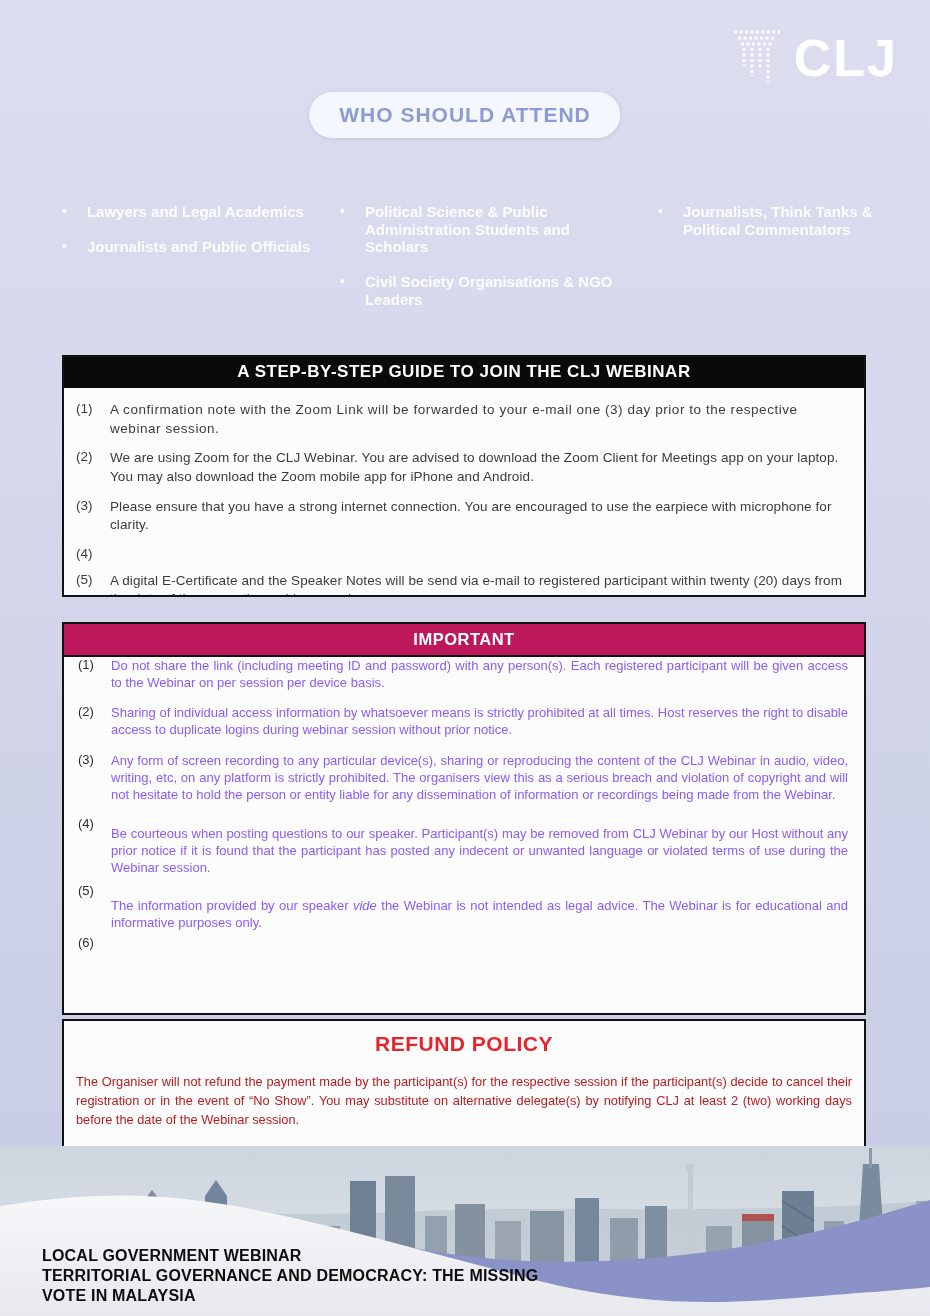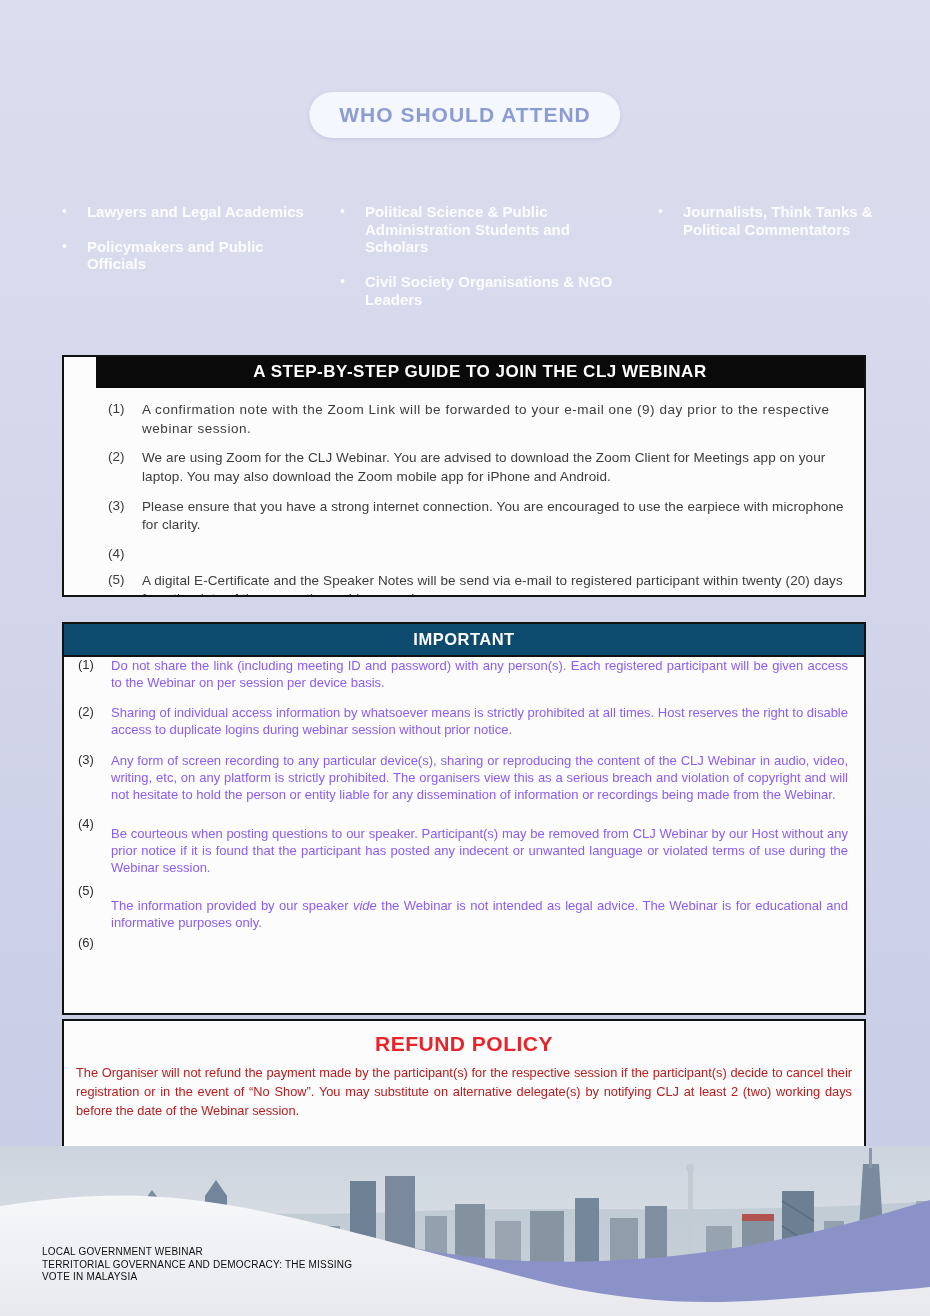--- a/index.html
+++ b/index.html
@@ -25,70 +25,86 @@
 
   
   .attend { position:absolute; top:203px; left:62px; width:830px; display:grid; grid-template-columns:250px 290px 260px; column-gap:28px; }
   .attend-item { display:flex; gap:20px; margin-bottom:17px; }
   .attend-bullet { color:rgba(255,255,255,.92); font-size:14px; line-height:1.25; }
   .attend-text { color:rgba(255,255,255,.92); font-size:15px; font-weight:600; line-height:1.18; }
 
   
   .boxed { position:absolute; left:62px; width:804px; border:2px solid #121212; background:#fcfcfd; overflow:hidden; }
 
-  .steps-box { top:355px; height:242px;padding-left:32px; }
+  .steps-box { top:355px; height:242px; }
   .steps-header { background:#0a0a0a; color:#ffffff; text-align:center; font-weight:bold; font-size:17px; letter-spacing:.5px; padding:5px 0 6px; }
   .steps-body { padding:13px 16px 10px 12px; }
   .step-item { display:flex; gap:8px; margin-bottom:11px; }
   .step-num { flex:0 0 26px; font-size:13.5px; color:#3c3c3c; }
   .step-text { font-size:13.5px; color:#3c3c3c; line-height:1.38; letter-spacing:.1px; }
   .step-item:first-child .step-text { letter-spacing:.55px; }
 
   .important-box { top:622px; height:393px; }
-  .important-header { background:#0c4a6e; color:#ffffff; text-align:center; font-weight:bold; font-size:16.5px; letter-spacing:.5px; padding:6px 12px; border-bottom:2px solid #121212; }
+  .important-header { background:#be185d; color:#ffffff; text-align:center; font-weight:bold; font-size:16.5px; letter-spacing:.5px; padding:6px 12px; border-bottom:2px solid #121212; }
   .tc-title { text-align:center; font-weight:bold; font-size:14.5px; color:#141414; margin:12px 0 13px; }
   .tc-list { padding:0 16px 0 14px; }
   .tc-item { display:flex; gap:9px; margin-bottom:13px; }
   .tc-num { flex:0 0 24px; font-size:13px; color:#2e2e2e; }
   .tc-text { font-size:13px; color:#8b5cf6; line-height:1.32; text-align:justify; }
   .tc-item:nth-child(4) .tc-text { padding-top:9px; }
   .tc-item:nth-child(4) { margin-bottom:6px; }
   .tc-item:nth-child(5) .tc-text { padding-top:14px; }
   .tc-item:nth-child(5) { margin-bottom:4px; }
   .tc-item:nth-child(6) .tc-text { padding-top:15px; }
 
   .refund-box { top:1019px; height:129px; padding:8px 12px 6px; }
-  .refund-title { text-align:center; color:#e8242b; font-weight:800; font-size:21px; letter-spacing:.5px; margin:3px 0 7px; }
+  .refund-title { text-align:center; color:#e8242b; font-weight:800; font-size:21px; letter-spacing:.5px; margin:3px 0 16px; }
   .refund-body { font-size:12.8px; color:#b91c1c; line-height:1.5; text-align:justify; }
 
   
   .bottom-strip { position:absolute; left:0; bottom:0; width:930px; height:170px; }
   .bottom-strip svg { position:absolute; left:0; top:0; }
   .footer-text { position:absolute; left:42px; top:100px; z-index:5; }
-  .footer-text div { color:#0d0d0d; font-size:10px; font-weight:400; letter-spacing:.2px; line-height:1.25; }
+  .footer-text div { color:#0d0d0d; font-size:16px; font-weight:700; letter-spacing:.2px; line-height:1.25; }
 </style>
 </head>
 <body>
 
 <div class="page">
 
+  <div class="logo">
+    <span>
+      <svg width="54" height="56" viewBox="0 0 54 56">
+        <g stroke="#ffffff" stroke-width="3" stroke-dasharray="3 2.5" opacity="0.9">
+          <line x1="4" y1="4" x2="50" y2="4"></line>
+          <line x1="8" y1="10" x2="46" y2="10"></line>
+          <line x1="11" y1="16" x2="43" y2="16"></line>
+          <line x1="14" y1="20" x2="14" y2="38"></line>
+          <line x1="22" y1="20" x2="22" y2="48"></line>
+          <line x1="30" y1="20" x2="30" y2="42"></line>
+          <line x1="38" y1="20" x2="38" y2="54"></line>
+        </g>
+      </svg>
+    </span>
+    <span class="logo-text">CLJ</span>
+  </div>
 
   <div class="pill">
     <span>WHO SHOULD ATTEND</span>
   </div>
 
   <div class="attend">
     <div>
       <div class="attend-item">
         <span class="attend-bullet">•</span>
         <span class="attend-text">Lawyers and Legal Academics</span>
       </div>
       <div class="attend-item">
         <span class="attend-bullet">•</span>
-        <span class="attend-text">Policymakers and Public Officials</span>
+        <span class="attend-text">Journalists and Public Officials</span>
       </div>
     </div>
     <div>
       <div class="attend-item">
         <span class="attend-bullet">•</span>
         <span class="attend-text">Political Science &amp; Public Administration Students and Scholars</span>
       </div>
       <div class="attend-item">
         <span class="attend-bullet">•</span>
         <span class="attend-text">Civil Society Organisations &amp; NGO Leaders</span>
@@ -100,21 +116,21 @@
         <span class="attend-text">Journalists, Think Tanks &amp; Political Commentators</span>
       </div>
     </div>
   </div>
 
   <div class="boxed steps-box">
     <div class="steps-header">A STEP-BY-STEP GUIDE TO JOIN THE CLJ WEBINAR</div>
     <div class="steps-body">
       <div class="step-item">
         <span class="step-num">(1)</span>
-        <span class="step-text">A confirmation note with the Zoom Link will be forwarded to your e-mail one (9) day prior to the respective webinar session.</span>
+        <span class="step-text">A confirmation note with the Zoom Link will be forwarded to your e-mail one (3) day prior to the respective webinar session.</span>
       </div>
       <div class="step-item">
         <span class="step-num">(2)</span>
         <span class="step-text">We are using Zoom for the CLJ Webinar. You are advised to download the Zoom Client for Meetings app on your laptop. You may also download the Zoom mobile app for iPhone and Android.</span>
       </div>
       <div class="step-item">
         <span class="step-num">(3)</span>
         <span class="step-text">Please ensure that you have a strong internet connection. You are encouraged to use the earpiece with microphone for clarity.</span>
       </div>
       <div class="step-item">

